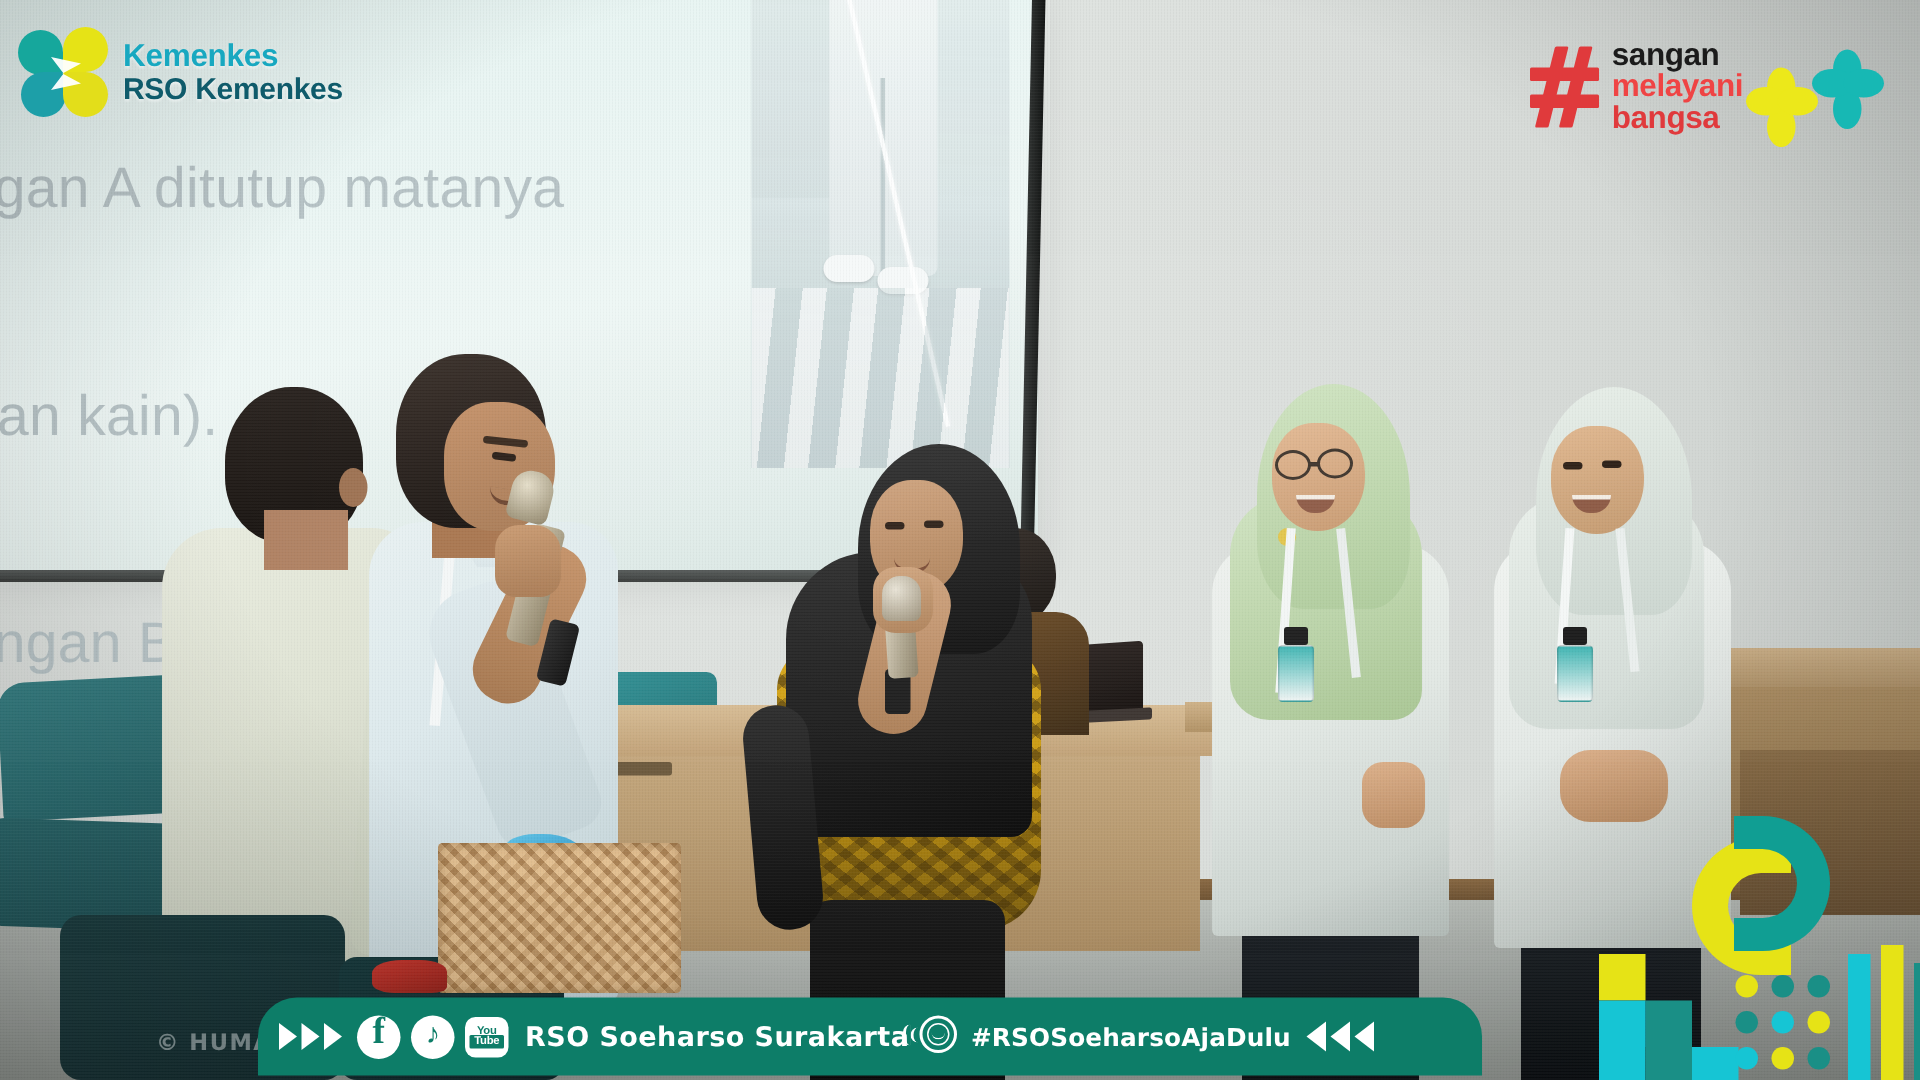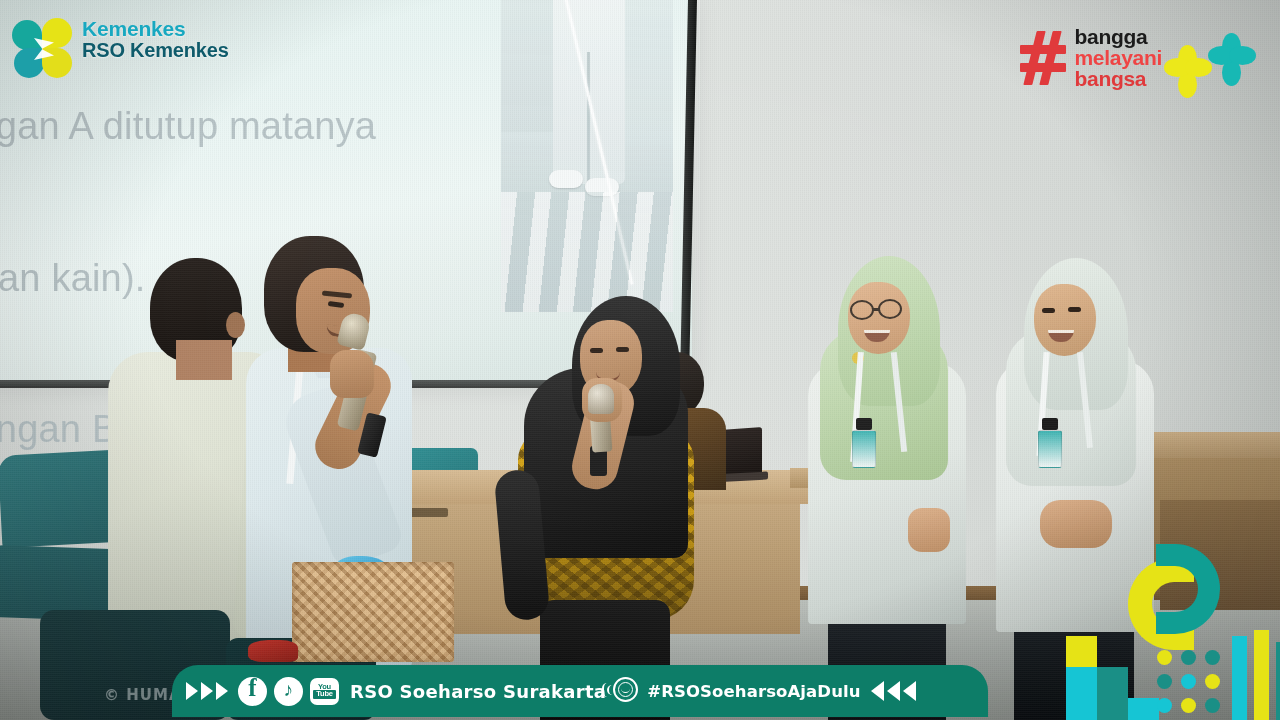--- a/index.html
+++ b/index.html
@@ -368,21 +368,21 @@
   .grain {
     position:absolute; inset:0; pointer-events:none; opacity:.055;
     background-image:
       repeating-linear-gradient(0deg, rgba(255,255,255,.5) 0 1px, rgba(0,0,0,0) 1px 2px),
       repeating-linear-gradient(90deg, rgba(0,0,0,.5) 0 1px, rgba(0,0,0,0) 1px 2px);
   }
 
   
 
   
-  .kemenkes { position:absolute; left:12px; top:18px; display:flex; gap:8px; }
+  .kemenkes { position:absolute; left:12px; top:18px; display:flex; align-items:center; gap:8px; }
   .kem-mark { position:relative; width:62px; height:62px; }
   .petal { position:absolute; width:30px; height:30px; }
   .petal.tl { left:0;  top:2px;  background:#16a79c; border-radius:50% 50% 0 50%; }
   .petal.tr { left:30px; top:0;  background:#e6e316; border-radius:50% 50% 50% 0; }
   .petal.bl { left:2px; top:30px; background:#1d9fa8; border-radius:50% 0 50% 50%; }
   .petal.br { left:30px; top:30px; background:#e3de1a; border-radius:0 50% 50% 50%; }
   .petal-dot{ position:absolute; left:22px; top:20px; width:20px; height:22px;
               background:#fff; clip-path:polygon(0 0,100% 20%,38% 50%,100% 80%,0 100%,42% 50%);
               opacity:.95; }
   .kem-text { line-height:1.06; }
@@ -682,21 +682,21 @@
   </div>
 
   <div class="bangga">
     <div class="hash">
       <i class="v1"></i>
       <i class="v2"></i>
       <i class="h1"></i>
       <i class="h2"></i>
     </div>
     <div class="bangga-text">
-      <div class="bg-l1">bangga</div>
+      <div class="bg-l1">sangan</div>
       <div class="bg-l2">melayani</div>
       <div class="bg-l3">bangsa</div>
     </div>
   </div>
 
   <div class="flowers">
     <div class="flw yellow">
       <span class="pt"></span>
       <span class="pb"></span>
       <span class="pl"></span>

